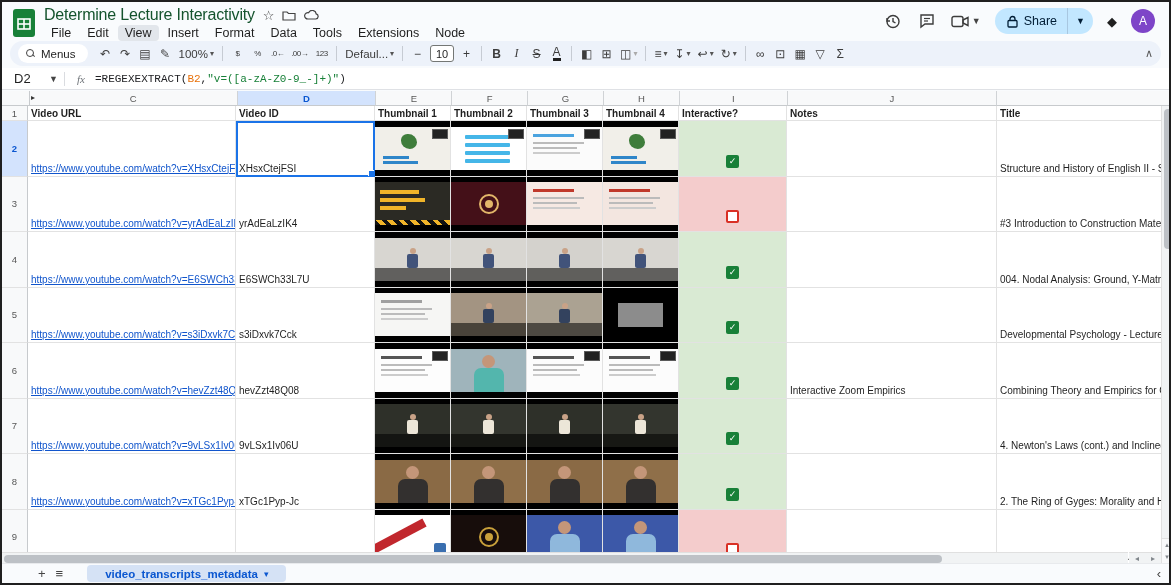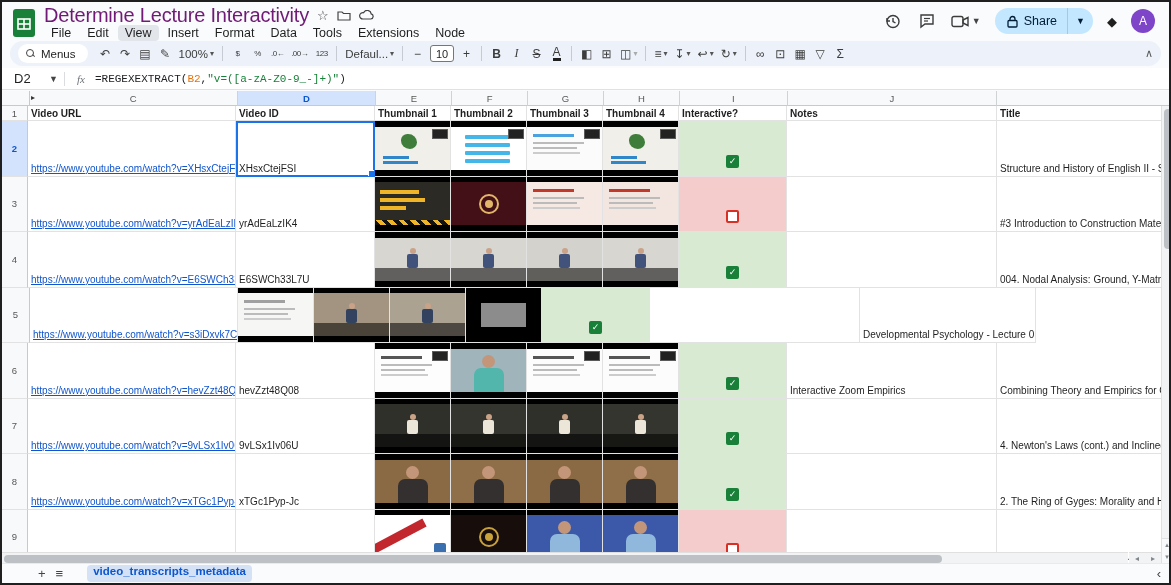--- a/index.html
+++ b/index.html
@@ -4,21 +4,21 @@
 <style>
   * { margin:0; padding:0; box-sizing:border-box; }
   html,body { width:1171px; height:585px; font-family:"Liberation Sans", sans-serif; background:#fff; }
   .screen { position:relative; width:1171px; height:585px; border:2px solid #1f1f1f; background:#f9fbfd; overflow:hidden; }
 
   
   .titlebar { position:absolute; left:0; top:0; width:100%; height:38px; background:#f9fbfd; display:flex; align-items:flex-start; }
   .logo { margin:6px 8px 0 10px; }
   .tcol { display:flex; flex-direction:column; }
   .trow1 { display:flex; align-items:center; gap:8px; height:20px; margin-top:3px; }
-  .doc-title { font-size:20px; font-weight:500; color:#701a75; letter-spacing:-0.2px; }
+  .doc-title { font-size:16px; font-weight:500; color:#14532d; letter-spacing:-0.2px; }
   .t-ic { color:#444; font-size:13px; line-height:1; cursor:default; }
   .menubar { display:flex; gap:2px; margin-top:0; }
   .menu-item { font-size:12.5px; color:#1f1f1f; padding:1px 7px; border-radius:4px; }
   .menu-item.active { background:#e2e6eb; }
   .tb-right { margin-left:auto; display:flex; align-items:center; gap:14px; padding:6px 14px 0 0; }
   .tbr-ic { width:20px; height:20px; display:flex; align-items:center; justify-content:center; }
   .cam-wrap { display:flex; align-items:center; gap:3px; }
   .caret { font-size:9px; color:#444; }
   .share-pill { display:flex; align-items:center; background:#c2e7ff; border-radius:16px; height:26px; overflow:hidden; }
   .share-main { display:flex; align-items:center; gap:6px; padding:0 10px 0 12px; }
@@ -90,21 +90,21 @@
   .h-arrows { position:absolute; left:1127px; top:461px; width:32px; height:12px; background:#f1f3f4; border-top:1px solid #e0e0e0; display:flex; }
   .h-arrows span { flex:1; font-size:8px; color:#80868b; display:flex; align-items:center; justify-content:center; }
   .vscroll { position:absolute; right:0; top:15px; width:12px; height:446px; background:#f1f3f4; border-left:1px solid #e0e0e0; }
   .vthumb { position:absolute; left:2px; top:3px; width:8px; height:140px; background:#bdc1c6; border-radius:4px; }
   .v-arrows { position:absolute; right:0; top:447px; width:12px; height:26px; background:#f8f9fa; display:flex; flex-direction:column; border:1px solid #e0e0e0; }
   .v-arrows span { flex:1; font-size:7px; color:#80868b; display:flex; align-items:center; justify-content:center; }
 
   
   .bottombar { position:absolute; left:0; bottom:0; width:100%; height:20px; background:#f9fbfd; border-top:1px solid #e8eaed; display:flex; align-items:center; padding-left:36px; gap:10px; }
   .bb-ic { color:#444; font-size:13px; line-height:1; }
-  .sheet-tab { display:flex; align-items:center; gap:6px; background:#d5e2f5; border-radius:4px; height:17px; padding:0 6px; margin-left:14px;flex-direction:column; }
+  .sheet-tab { display:flex; align-items:center; gap:6px; background:#d5e2f5; border-radius:4px; height:17px; padding:0 18px; margin-left:14px; }
   .sheet-tab .nm { font-size:11.5px; font-weight:bold; color:#0b57d0; }
   .sheet-tab .caret { color:#0b57d0; }
   .panel-collapse { margin-left:auto; margin-right:8px; color:#444; font-size:13px; }
 
   svg { display:block; }
 </style>
 </head>
 <body>
 
 <div class="screen">
@@ -451,20 +451,21 @@
             <div class="cb on">✓</div>
           </div>
           <div class="gcell" style="width: 210px; flex: 0 0 auto;"></div>
           <div class="gcell" style="width: 176px; flex: 0 0 auto;">004. Nodal Analysis: Ground, Y-Matrix, Node</div>
         </div>
         <div class="grow" style="height: 55.5px;">
           <div class="gutter" style="width: 28px;">5</div>
           <div class="gcell" style="width: 208px; flex: 0 0 auto;">
             <span class="link">https://www.youtube.com/watch?v=s3iDxvk7Cck</span>
           </div>
+          <div class="gcell" style="width: 139px; flex: 0 0 auto;">s3iDxvk7Cck</div>
           <div class="gcell tcell" style="width: 76px; flex: 0 0 auto;">
             <div class="tinner" style="background: rgb(246, 246, 244);">
               <div class="shape" style="left: 6px; top: 7px; width: 55%; height: 3px; background: rgb(160, 160, 160);"></div>
               <div class="shape" style="left: 6px; top: 15px; width: 68%; height: 2px; background: rgb(187, 187, 187);"></div>
               <div class="shape" style="left: 6px; top: 20px; width: 58%; height: 2px; background: rgb(187, 187, 187);"></div>
               <div class="shape" style="left: 6px; top: 25px; width: 62%; height: 2px; background: rgb(204, 204, 204);"></div>
             </div>
           </div>
           <div class="gcell tcell" style="width: 76px; flex: 0 0 auto;">
             <div class="tinner" style="background: rgb(163, 148, 130);">

